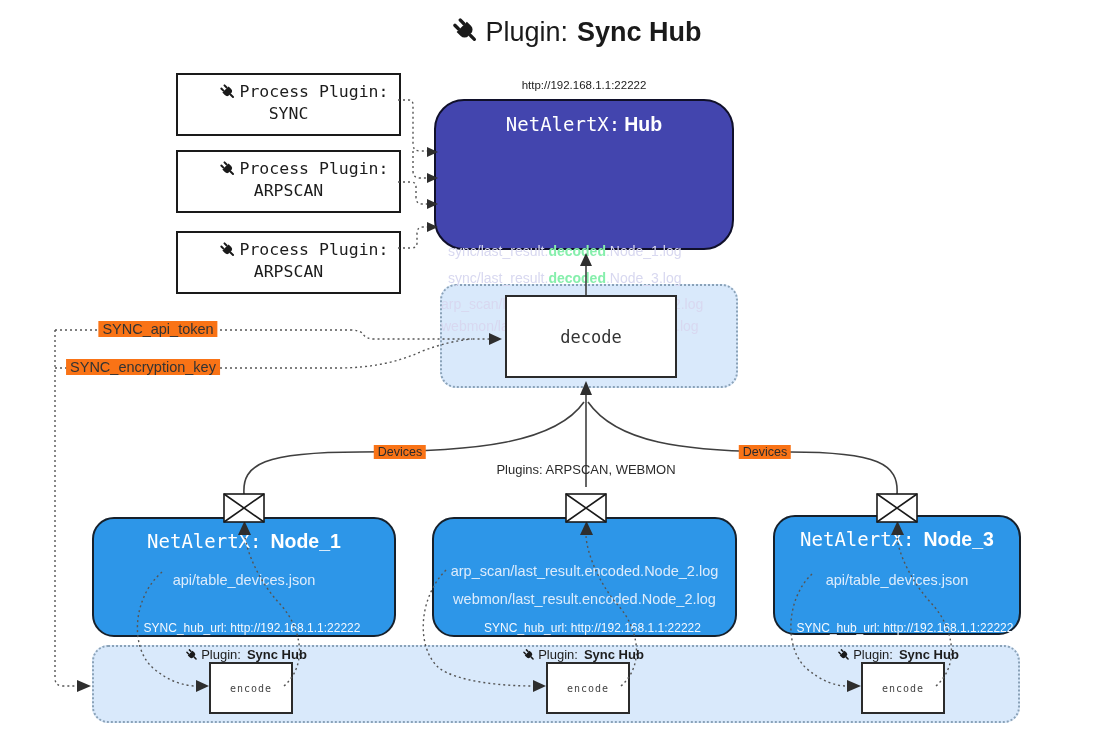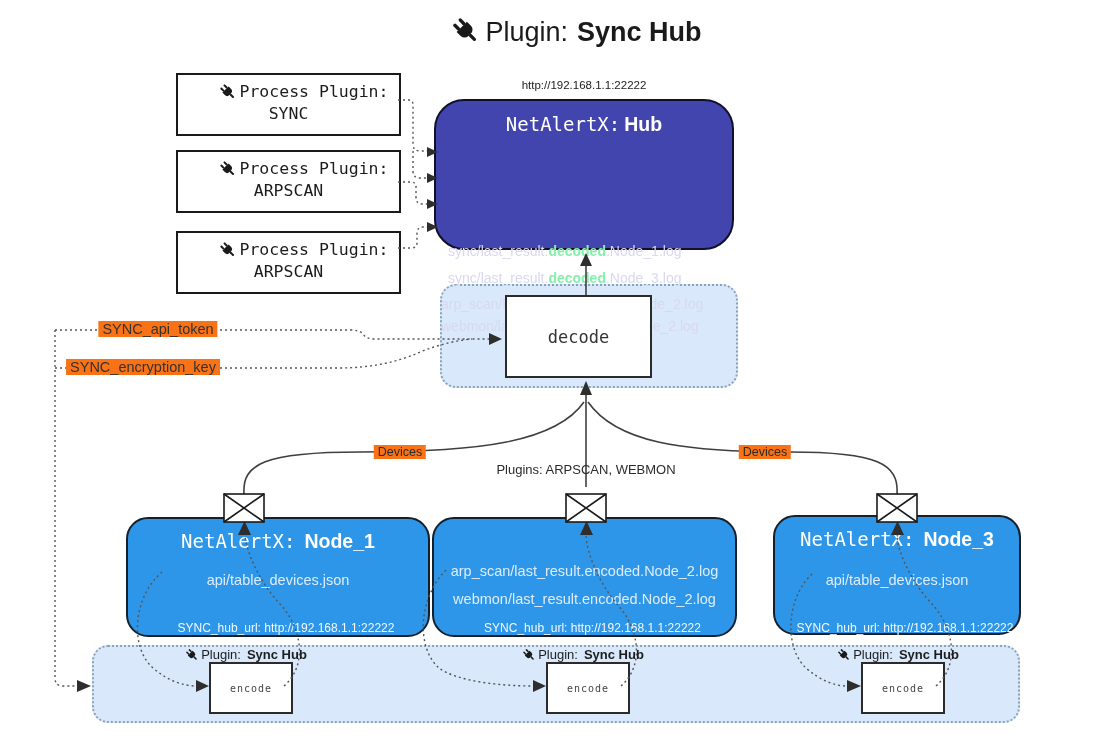--- a/index.html
+++ b/index.html
@@ -29,21 +29,21 @@
   .hub-title .mono{letter-spacing:0px;}
   .hub-title b{font-size:19.5px;margin-left:4px;}
   .hublog{position:absolute;font-size:14px;color:#d8d8f0;white-space:nowrap;}
   .hublog b{color:#86efac;}
 
   
   .lightbox{background:#d9e9fb;border:2px dotted #8aa2b8;border-radius:16px;box-sizing:border-box;z-index:1;}
   .wbox{background:#fff;border:2px solid #2b2b2b;box-sizing:border-box;z-index:2;
         display:flex;align-items:center;justify-content:center;
         font-family:"DejaVu Sans Mono",monospace;color:#333;}
-  .decode{left:505px;top:295px;width:147px;height:83px;font-size:17px;}
+  .decode{left:505px;top:295px;width:172px;height:83px;font-size:17px;}
   .encode{width:84px;height:52px;font-size:10px;letter-spacing:1px;color:#444;}
 
   
   .node{background:#2d96e8;border:2px solid #16202b;border-radius:22px;box-sizing:border-box;
         height:120px;z-index:2;}
   .node-title{position:absolute;left:0;right:0;top:11px;text-align:center;color:#fff;font-size:19px;white-space:nowrap;}
   .node-title b{font-size:19.5px;margin-left:9px;}
   .nfile{position:absolute;left:0;right:0;text-align:center;color:#ddecfc;font-size:14.5px;white-space:nowrap;}
   .nurl{position:absolute;left:16px;right:0;top:102px;text-align:center;color:#f4f9ff;font-size:12px;white-space:nowrap;}
 
@@ -123,21 +123,21 @@
     <div class="hublog" style="left:12px;top:169px;"><span>sync/last_result.</span><b>decoded</b><span>.Node_3.log</span></div>
     <div class="hublog" style="left:5px;top:195px;"><span>arp_scan/last_result.</span><b>decoded</b><span>.Node_2.log</span></div>
     <div class="hublog" style="left:5px;top:217px;"><span>webmon/last_result.</span><b>decoded</b><span>.Node_2.log</span></div>
   </div>
 
   <div class="abs lightbox" style="left:440px;top:284px;width:298px;height:104px;"></div>
   <div class="abs wbox decode">
       <span>decode</span>
     </div>
 
-  <div class="abs node" style="left:92px;top:517px;width:304px;margin-left:34px;">
+  <div class="abs node" style="left:92px;top:517px;width:304px;">
     <div class="node-title"><span class="mono">NetAlertX:</span><b>Node_1</b></div>
     <div class="nfile" style="top:53px;">api/table_devices.json</div>
     <div class="nurl">SYNC_hub_url: http://192.168.1.1:22222</div>
   </div>
   <div class="abs node" style="left:432px;top:517px;width:305px;">
     <div class="nfile" style="top:44px;">arp_scan/last_result.encoded.Node_2.log</div>
     <div class="nfile" style="top:72px;">webmon/last_result.encoded.Node_2.log</div>
     <div class="nurl">SYNC_hub_url: http://192.168.1.1:22222</div>
   </div>
   <div class="abs node" style="left:773px;top:515px;width:248px;">

